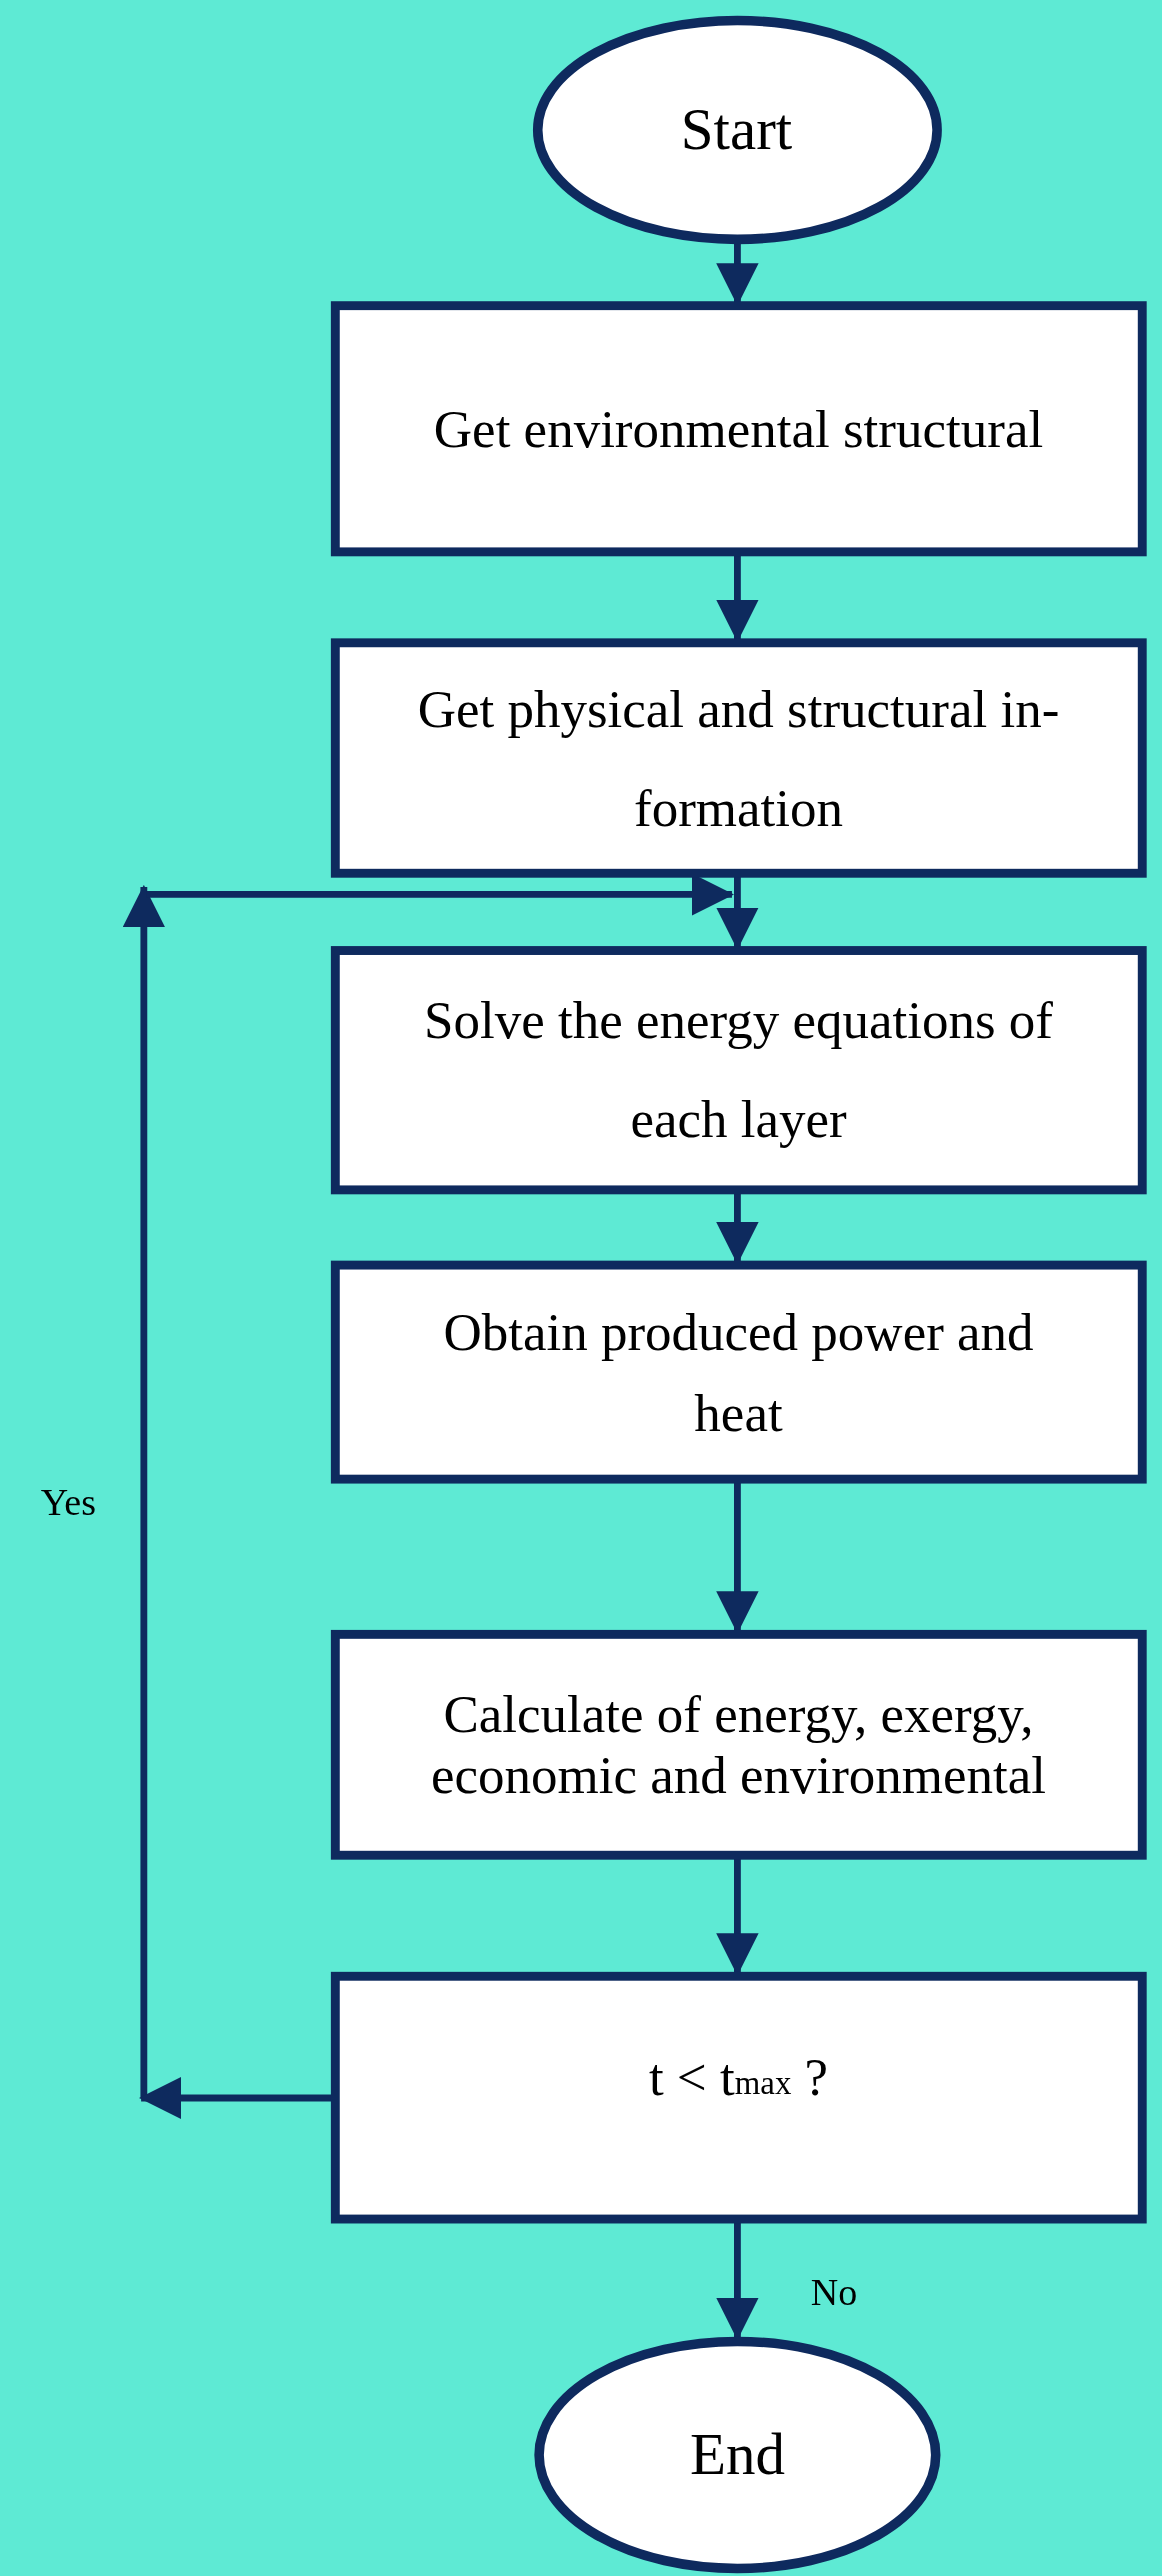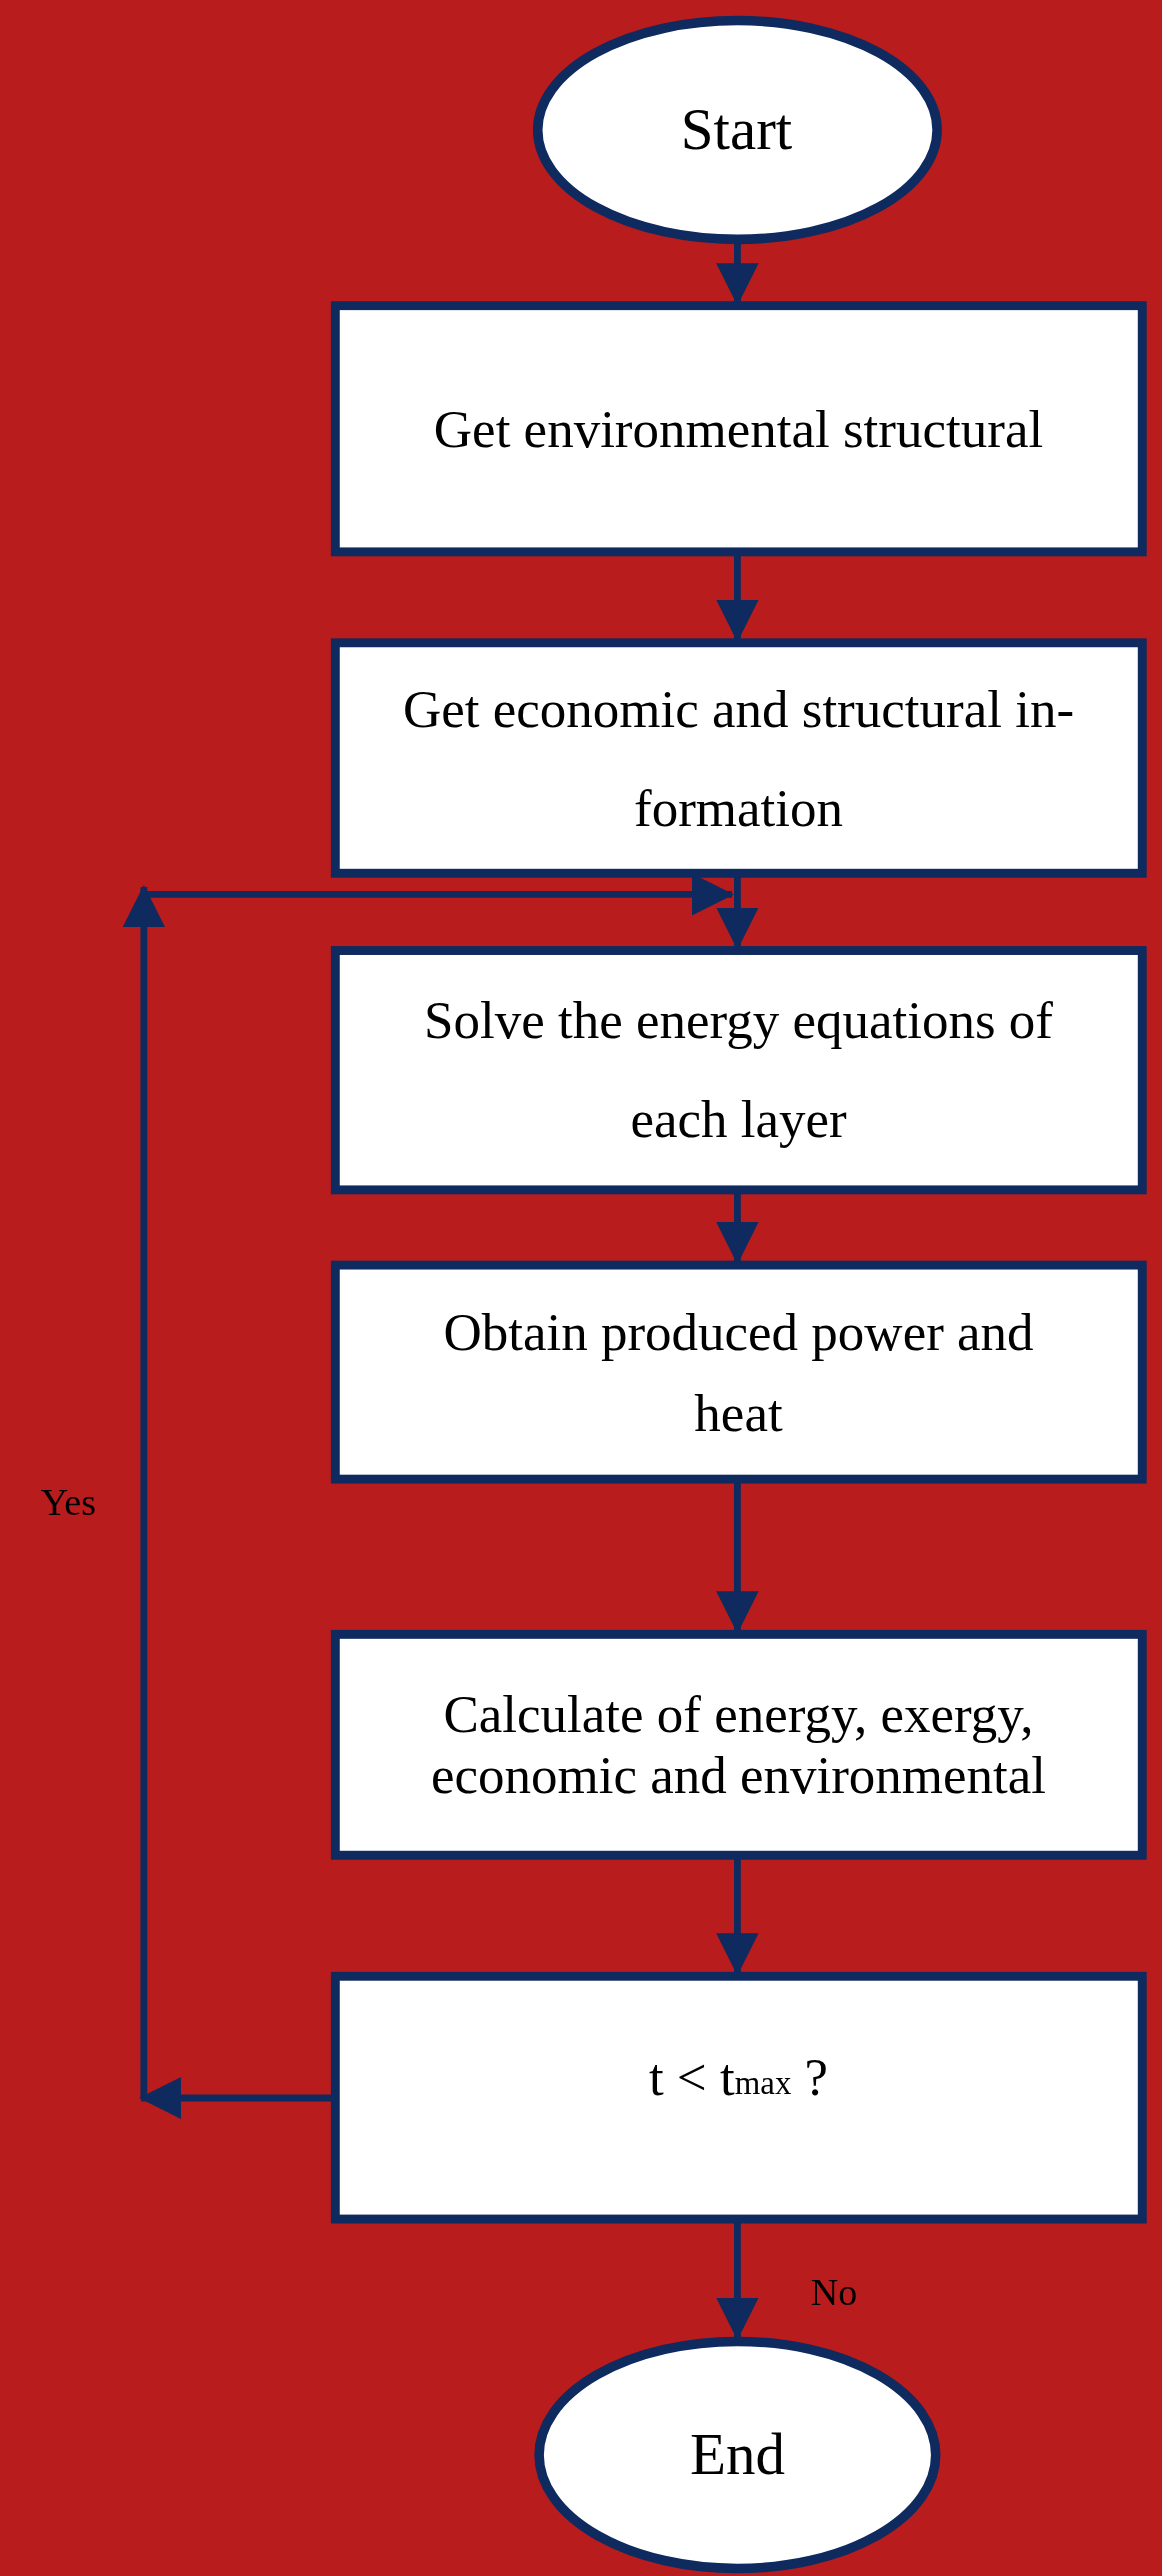--- a/index.html
+++ b/index.html
@@ -1,20 +1,20 @@
 <!DOCTYPE html>
 <html style="font-size:11px"><head>
 <meta charset="utf-8">
 <style>
   html, body { margin: 0; padding: 0; background: #ffffff; }
   .canvas {
     position: relative;
     width: 1163px;
     height: 2576px;
-    background: #b91c1c;
+    background: #5eead4;
     font-family: "Liberation Serif", "DejaVu Serif", serif;
     color: #000;
     overflow: hidden;
   }
   .canvas svg { position: absolute; left: 0; top: 0; }
   .shape { fill: #ffffff; stroke: #0e2a5e; }
   .box { stroke-width: 13px; }
   .terminator { stroke-width: 14px; }
   .flow { stroke: #0e2a5e; stroke-width: 10px; fill: none; }
   .node-label {
@@ -72,21 +72,21 @@
     <ellipse class="shape terminator" cx="1078" cy="3590" rx="290" ry="166"></ellipse>
   </svg>
 
   <div class="node-label terminator-label" style="left:537px; top:24px; width:399px; height:212px;">Start</div>
 
   <div class="node-label" style="left:342px; top:313px; width:793px; height:233px;">
     <div>Get environmental structural</div>
   </div>
 
   <div class="node-label column gap56" style="left:342px; top:650px; width:793px; height:217px;">
-    <div>Get economic and structural in-</div>
+    <div>Get physical and structural in-</div>
     <div>formation</div>
   </div>
 
   <div class="node-label column gap56" style="left:342px; top:957px; width:793px; height:226px;">
     <div>Solve the energy equations of</div>
     <div>each layer</div>
   </div>
 
   <div class="node-label column gap30" style="left:342px; top:1271px; width:793px; height:203px;">
     <div>Obtain produced power and</div>

